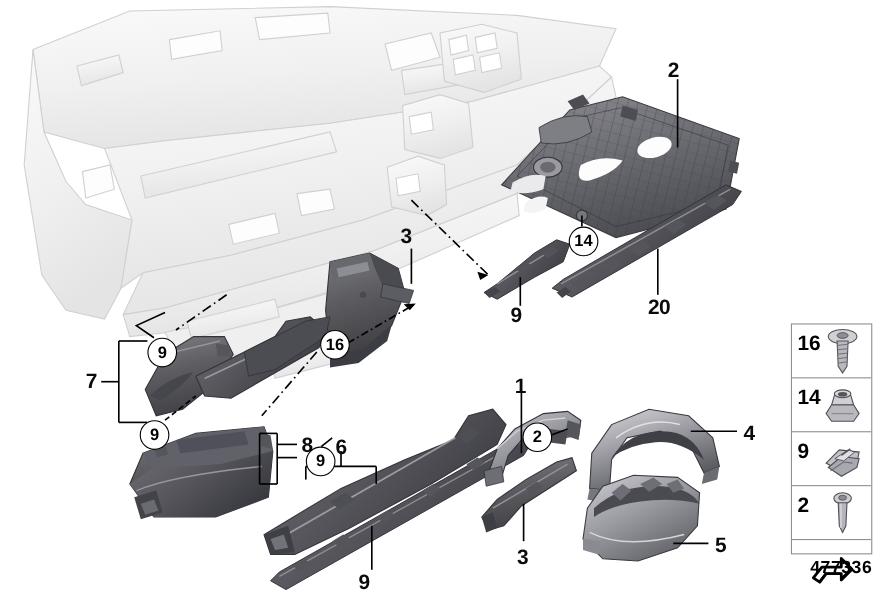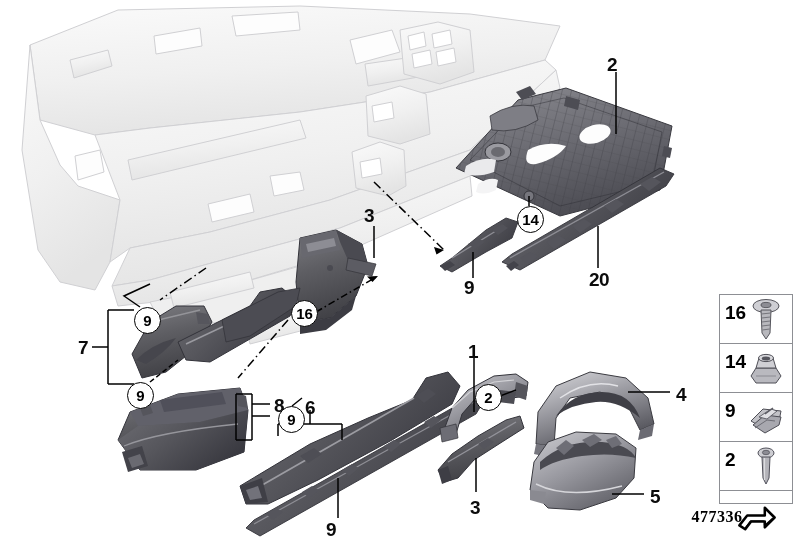--- a/index.html
+++ b/index.html
@@ -12,22 +12,22 @@
   .cal{position:absolute;width:25px;height:25px;border:1.7px solid #000;
        border-radius:50%;background:#fff;font-weight:bold;font-size:15px;
        display:flex;align-items:center;justify-content:center;line-height:1;}
   .legend{position:absolute;left:719px;top:294px;width:74px;height:210px;
           border:1.3px solid #8d8f94;background:#fff;box-sizing:border-box;}
   .lgrow{position:relative;height:49px;border-bottom:1.3px solid #8d8f94;
          box-sizing:border-box;}
   .lgrow:last-child{border-bottom:none;height:56px;}
   .lgnum{position:absolute;left:5px;top:7px;font-weight:bold;font-size:19px;}
   .lgicon{position:absolute;right:3px;top:2px;width:46px;height:45px;}
-  .docid{position:absolute;left:680px;top:508px;width:74px;text-align:center;
-         font-weight:bold;font-size:16px;letter-spacing:0.5px;font-family:Liberation Serif, serif;}
+  .docid{position:absolute;left:719px;top:508px;width:74px;text-align:right;
+         font-weight:bold;font-size:16px;letter-spacing:0.5px;}
 </style>
 </head>
 <body>
 
 <div id="sheet">
 
   <svg width="800" height="560" viewBox="0 0 800 560">
     <defs>
       <linearGradient id="gDash" x1="0" y1="0" x2="0.3" y2="1">
         <stop offset="0%" stop-color="#fafafa"></stop>

